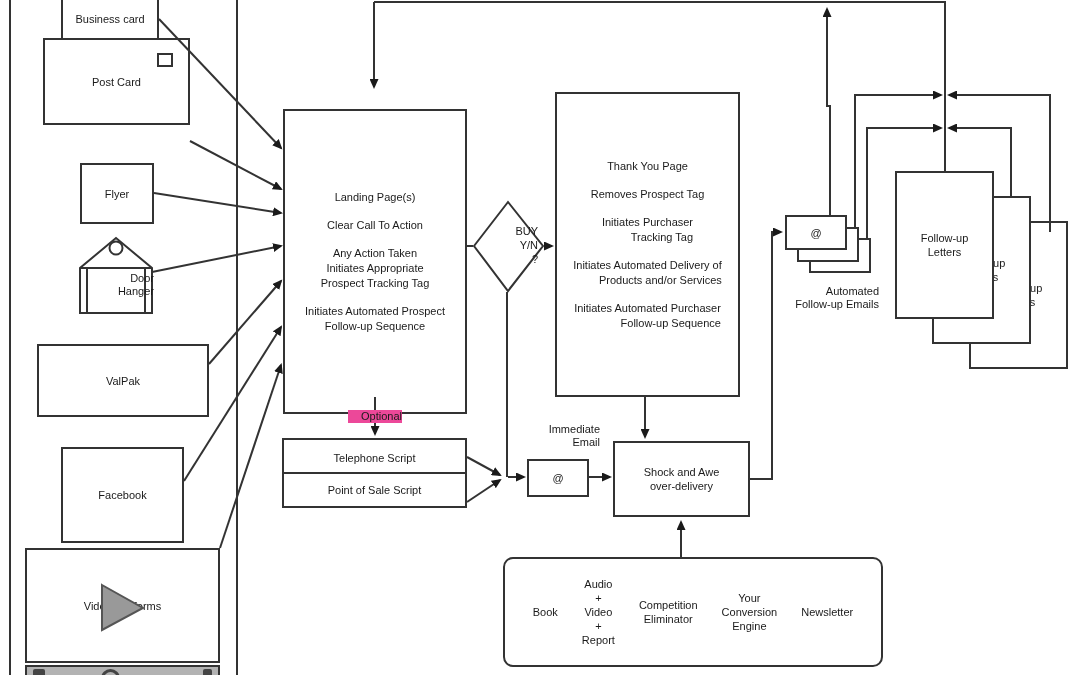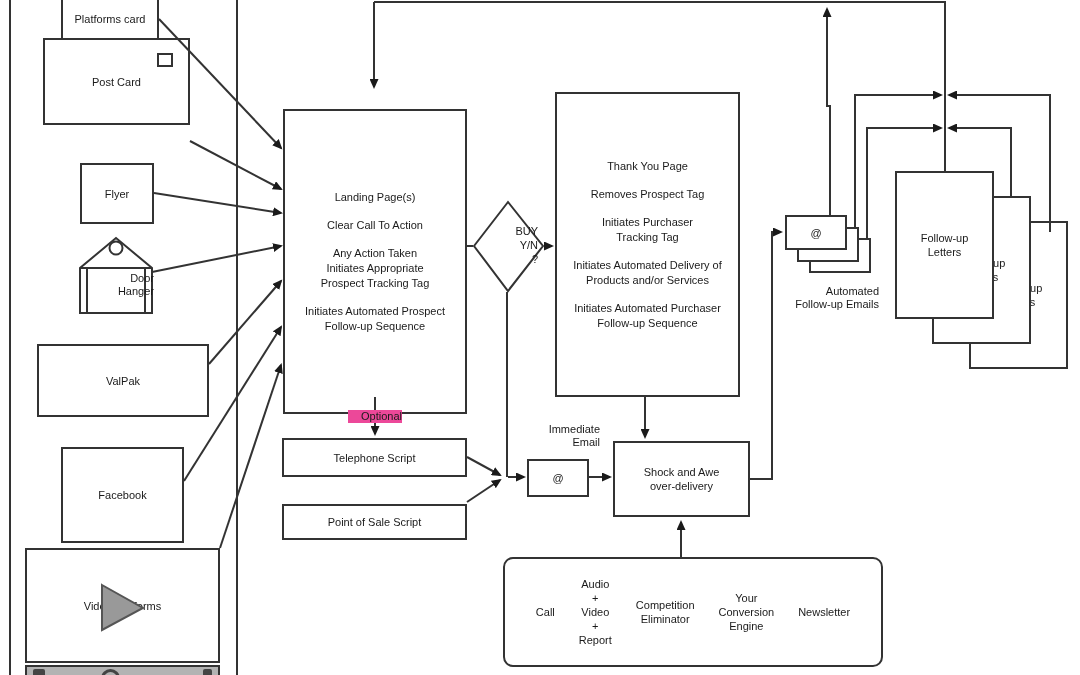--- a/index.html
+++ b/index.html
@@ -20,21 +20,21 @@
   .deliv{display:flex;flex-direction:row;align-items:center;justify-content:center;gap:24px;}
   .deliv span{white-space:pre-line;font-size:11px;line-height:14px;text-align:center;}
   .glyph{position:absolute;z-index:3;background:#444;}
 </style>
 </head>
 <body>
 
 <div id="page">
 
   <div class="box" style="left:61px;top:-6px;width:98px;height:49px;">
-    <span>Platforms card</span>
+    <span>Business card</span>
   </div>
 
   <div class="box" style="left:43px;top:38px;width:147px;height:87px;">
     <span>Post Card</span>
   </div>
   <div class="box" style="left:157px;top:53px;width:16px;height:14px;z-index:3;"></div>
 
   <div class="box" style="left:80px;top:163px;width:74px;height:61px;">
     <span>Flyer</span>
   </div>
@@ -65,53 +65,53 @@
 Initiates Appropriate
 Prospect Tracking Tag</p>
     <p>Initiates Automated Prospect
 Follow-up Sequence</p>
   </div>
 
   <div class="lbl" style="left:478px;top:224px;width:60px;line-height:14px;">BUY
 Y/N
 ?</div>
 
-  <div class="box bigtext" style="left:555px;top:92px;width:185px;height:305px;">
+  <div class="box bigtext" style="left:555px;top:92px;width:185px;height:305px;text-align:right;">
     <p>Thank You Page</p>
     <p>Removes Prospect Tag</p>
     <p>Initiates Purchaser
 Tracking Tag</p>
     <p>Initiates Automated Delivery of
 Products and/or Services</p>
     <p>Initiates Automated Purchaser
 Follow-up Sequence</p>
   </div>
 
   <div class="lbl" style="left:348px;top:410px;width:54px;background:#ec4899;">Optional</div>
 
   <div class="box" style="left:282px;top:438px;width:185px;height:39px;">
     <span>Telephone Script</span>
   </div>
-  <div class="box" style="left:282px;top:504px;width:185px;height:36px;">
+  <div class="box" style="left:282px;top:472px;width:185px;height:36px;">
     <span>Point of Sale Script</span>
   </div>
 
   <div class="lbl" style="left:520px;top:423px;width:80px;">Immediate
 Email</div>
   <div class="box" style="left:527px;top:459px;width:62px;height:38px;">
     <span>@</span>
   </div>
 
   <div class="box prl" style="left:613px;top:441px;width:137px;height:76px;">
     <span class="prl">Shock and Awe
 over-delivery</span>
   </div>
 
   <div class="box rounded deliv" style="left:503px;top:557px;width:380px;height:110px;">
-    <span>Call</span>
+    <span>Book</span>
     <span>Audio
 +
 Video
 +
 Report</span>
     <span>Competition
 Eliminator</span>
     <span>Your
 Conversion
 Engine</span>

